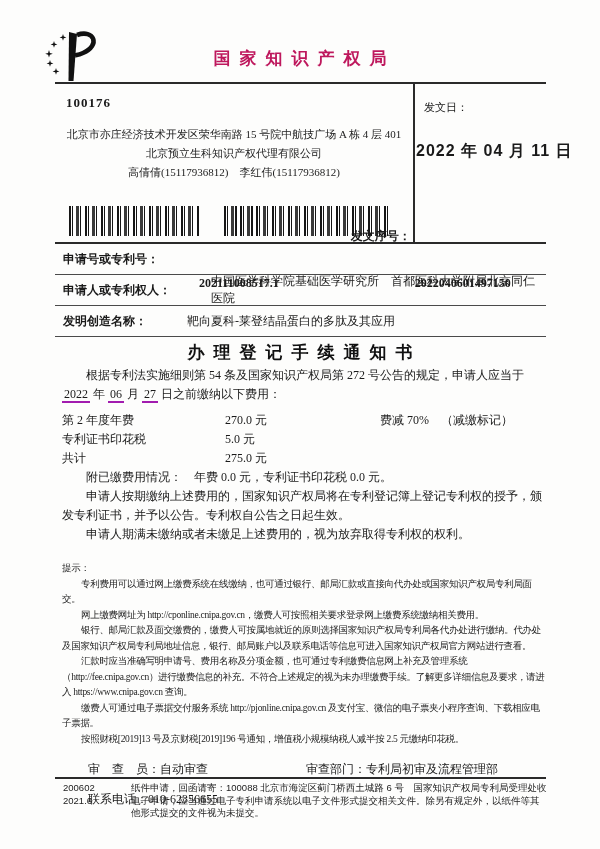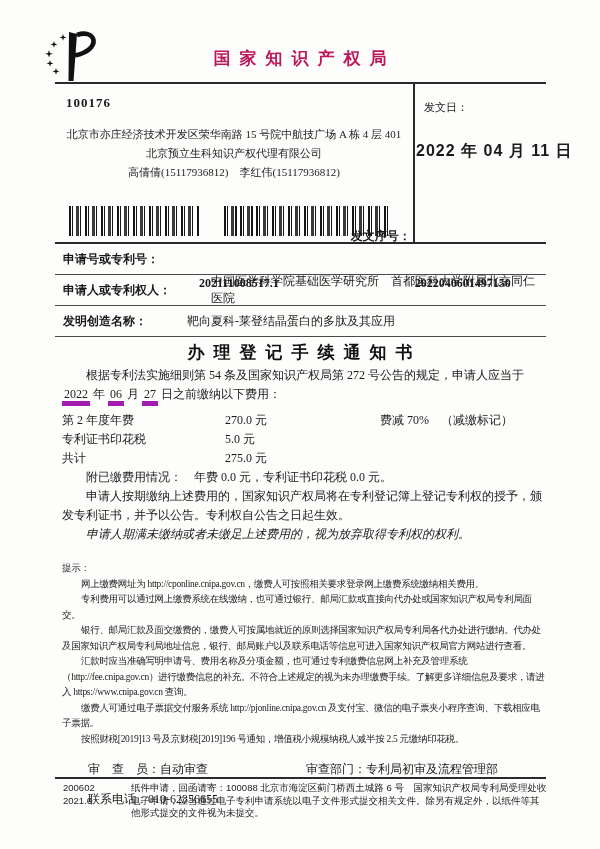--- a/index.html
+++ b/index.html
@@ -48,26 +48,26 @@
   .meta-cell-right{margin-left:36px;display:flex;}
   
   .doc-title{
     position:absolute;left:0;right:0;top:341px;text-align:center;
     font-family:"Liberation Sans","DejaVu Sans",sans-serif;
     font-size:17px;font-weight:bold;letter-spacing:9px;text-indent:9px;color:#111;
   }
   .content{position:absolute;left:62px;width:484px;top:366px;font-size:12px;line-height:19px;}
   .content p{margin:0;}
   .indent{text-indent:2em;}
-  .u{border-bottom:5px solid #a21caf;padding:0 2px;}
+  .u{border-bottom:2px solid #a21caf;padding:0 2px;}
   .fees{margin-top:7px;}
   .fee-row{display:grid;grid-template-columns:163px 155px 1fr;line-height:19px;}
   .paid-note{margin-top:4px;text-indent:2em;}
   .para{margin-top:7px;}
-  .para2{margin-top:0;font-style:italic;}
+  .para2{margin-top:0;}
   
   .tips{margin-top:17px;font-size:9.5px;line-height:15.5px;letter-spacing:-0.3px;color:#222;}
   .tips p{margin:0;}
   .tip-item{text-indent:2em;}
   
   .sign-row{margin-top:13px;display:flex;font-size:12px;}
   .sign-left{flex:0 0 218px;padding-left:26px;}
   .phone-row{margin-top:11px;padding-left:26px;font-size:12px;}
   
   .rule-3{position:absolute;left:55px;right:54px;top:777px;border-top:2px solid #2a2a2a;}
@@ -153,22 +153,22 @@
       </div>
     </div>
 
     <p class="paid-note">附已缴费用情况：　年费 0.0 元，专利证书印花税 0.0 元。</p>
 
     <p class="indent para">申请人按期缴纳上述费用的，国家知识产权局将在专利登记簿上登记专利权的授予，颁发专利证书，并予以公告。专利权自公告之日起生效。</p>
     <p class="indent para2">申请人期满未缴纳或者未缴足上述费用的，视为放弃取得专利权的权利。</p>
 
     <div class="tips">
       <p>提示：</p>
+      <p class="tip-item">专利费用可以通过网上缴费系统在线缴纳，也可通过银行、邮局汇款或直接向代办处或国家知识产权局专利局面交。</p>
       <p class="tip-item">网上缴费网址为 http://cponline.cnipa.gov.cn，缴费人可按照相关要求登录网上缴费系统缴纳相关费用。</p>
-      <p class="tip-item">专利费用可以通过网上缴费系统在线缴纳，也可通过银行、邮局汇款或直接向代办处或国家知识产权局专利局面交。</p>
       <p class="tip-item">银行、邮局汇款及面交缴费的，缴费人可按属地就近的原则选择国家知识产权局专利局各代办处进行缴纳。代办处及国家知识产权局专利局地址信息，银行、邮局账户以及联系电话等信息可进入国家知识产权局官方网站进行查看。</p>
       <p class="tip-item">汇款时应当准确写明申请号、费用名称及分项金额，也可通过专利缴费信息网上补充及管理系统（http://fee.cnipa.gov.cn）进行缴费信息的补充。不符合上述规定的视为未办理缴费手续。了解更多详细信息及要求，请进入 https://www.cnipa.gov.cn 查询。</p>
       <p class="tip-item">缴费人可通过电子票据交付服务系统 http://pjonline.cnipa.gov.cn 及支付宝、微信的电子票夹小程序查询、下载相应电子票据。</p>
       <p class="tip-item">按照财税[2019]13 号及京财税[2019]196 号通知，增值税小规模纳税人减半按 2.5 元缴纳印花税。</p>
     </div>
 
     <div class="sign-row">
       <span class="sign-left">
         <span>审　查　员：</span><span>自动审查</span>
       </span>

